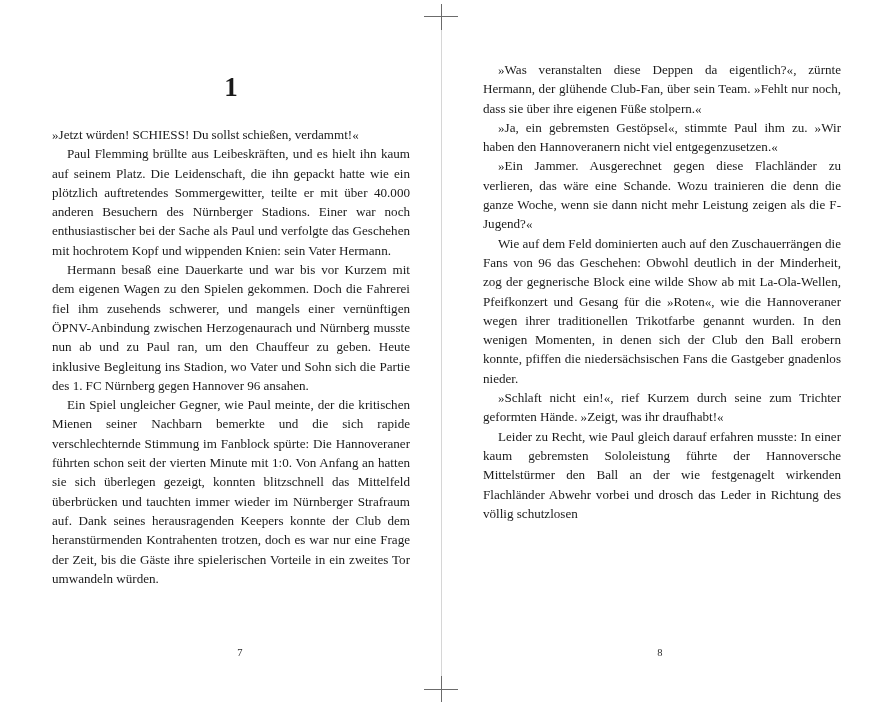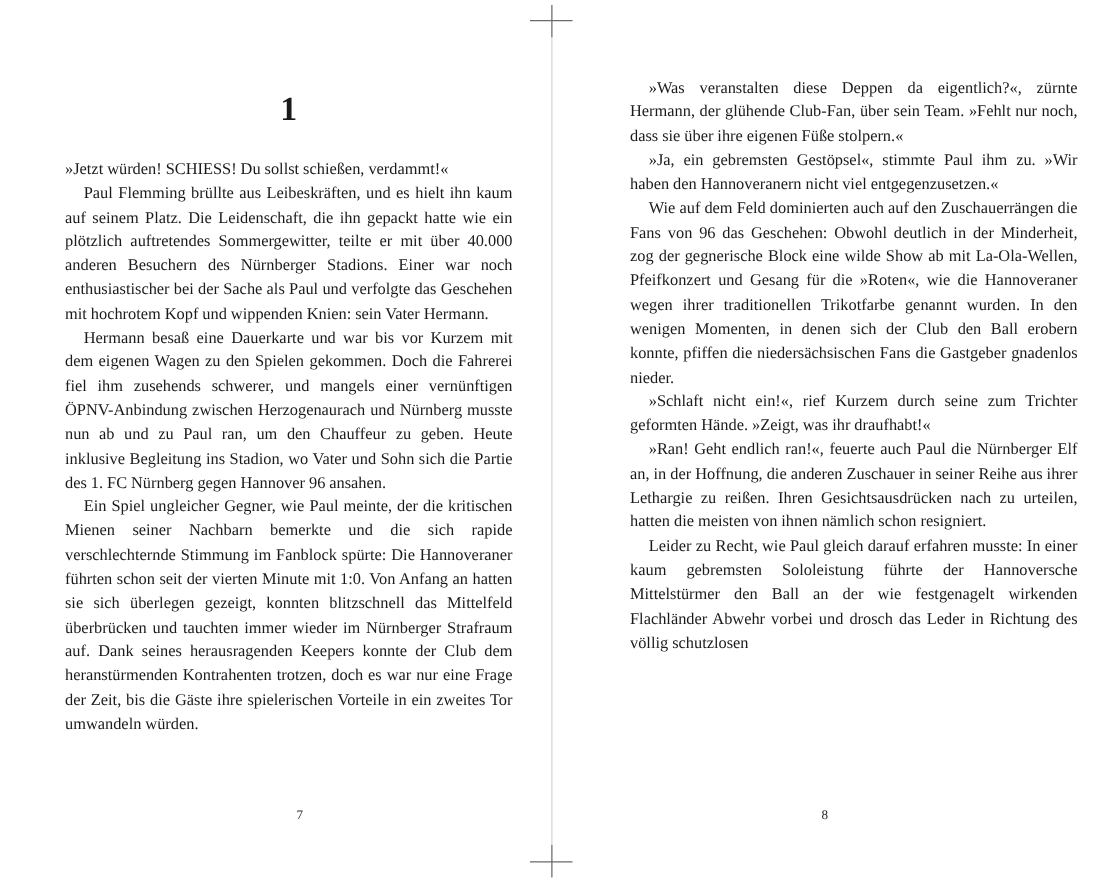--- a/index.html
+++ b/index.html
@@ -70,21 +70,21 @@
   .page-right {
     left: 460px;
   }
   .text-col {
     position: absolute;
     top: 30px;
     left: 0;
     width: 358px;
   }
   .page-left .text-col { left: 12px; }
-  .page-right .text-col { left: 44px; }
+  .page-right .text-col { left: 23px; }
 
   .chapter-number {
     font-family: "Liberation Serif", serif;
     font-size: 27px;
     font-weight: bold;
     text-align: center;
     margin: 12px 0 22px 0;
     letter-spacing: 0;
   }
   p.body {
@@ -131,21 +131,21 @@
       <p class="body indent">Hermann besaß eine Dauerkarte und war bis vor Kurzem mit dem eigenen Wagen zu den Spielen gekommen. Doch die Fahrerei fiel ihm zusehends schwerer, und mangels einer vernünftigen ÖPNV-Anbindung zwischen Herzogenaurach und Nürnberg musste nun ab und zu Paul ran, um den Chauffeur zu geben. Heute inklusive Begleitung ins Stadion, wo Vater und Sohn sich die Partie des 1. FC Nürnberg gegen Hannover 96 ansahen.</p>
       <p class="body indent">Ein Spiel ungleicher Gegner, wie Paul meinte, der die kritischen Mienen seiner Nachbarn bemerkte und die sich rapide verschlechternde Stimmung im Fanblock spürte: Die Hannoveraner führten schon seit der vierten Minute mit 1:0. Von Anfang an hatten sie sich überlegen gezeigt, konnten blitzschnell das Mittelfeld überbrücken und tauchten immer wieder im Nürnberger Strafraum auf. Dank seines herausragenden Keepers konnte der Club dem heranstürmenden Kontrahenten trotzen, doch es war nur eine Frage der Zeit, bis die Gäste ihre spielerischen Vorteile in ein zweites Tor umwandeln würden.</p>
     </div>
     <div class="folio">7</div>
   </div>
 
   <div class="page page-right">
     <div class="text-col">
       <p class="body indent">»Was veranstalten diese Deppen da eigentlich?«, zürnte Hermann, der glühende Club-Fan, über sein Team. »Fehlt nur noch, dass sie über ihre eigenen Füße stolpern.«</p>
       <p class="body indent">»Ja, ein gebremsten Gestöpsel«, stimmte Paul ihm zu. »Wir haben den Hannoveranern nicht viel entgegenzusetzen.«</p>
+      <p class="body indent">»Ein Jammer. Ausgerechnet gegen diese Flachländer zu verlieren, das wäre eine Schande. Wozu trainieren die denn die ganze Woche, wenn sie dann nicht mehr Leistung zeigen als die F-Jugend?«</p>
       <p class="body indent">Wie auf dem Feld dominierten auch auf den Zuschauerrängen die Fans von 96 das Geschehen: Obwohl deutlich in der Minderheit, zog der gegnerische Block eine wilde Show ab mit La-Ola-Wellen, Pfeifkonzert und Gesang für die »Roten«, wie die Hannoveraner wegen ihrer traditionellen Trikotfarbe genannt wurden. In den wenigen Momenten, in denen sich der Club den Ball erobern konnte, pfiffen die niedersächsischen Fans die Gastgeber gnadenlos nieder.</p>
       <p class="body indent">»Schlaft nicht ein!«, rief Kurzem durch seine zum Trichter geformten Hände. »Zeigt, was ihr draufhabt!«</p>
-      <p class="body indent">»Ran! Geht endlich ran!«, feuerte auch Paul die Nürnberger Elf an, in der Hoffnung, die anderen Zuschauer in seiner Reihe aus ihrer Lethargie zu reißen. Ihren Gesichtsausdrücken nach zu urteilen, hatten die meisten von ihnen nämlich schon resigniert.</p>
       <p class="body indent">Leider zu Recht, wie Paul gleich darauf erfahren musste: In einer kaum gebremsten Sololeistung führte der Hannoversche Mittelstürmer den Ball an der wie festgenagelt wirkenden Flachländer Abwehr vorbei und drosch das Leder in Richtung des völlig schutzlosen</p>
     </div>
     <div class="folio">8</div>
   </div>
 
 </div>
 
 </body></html>

